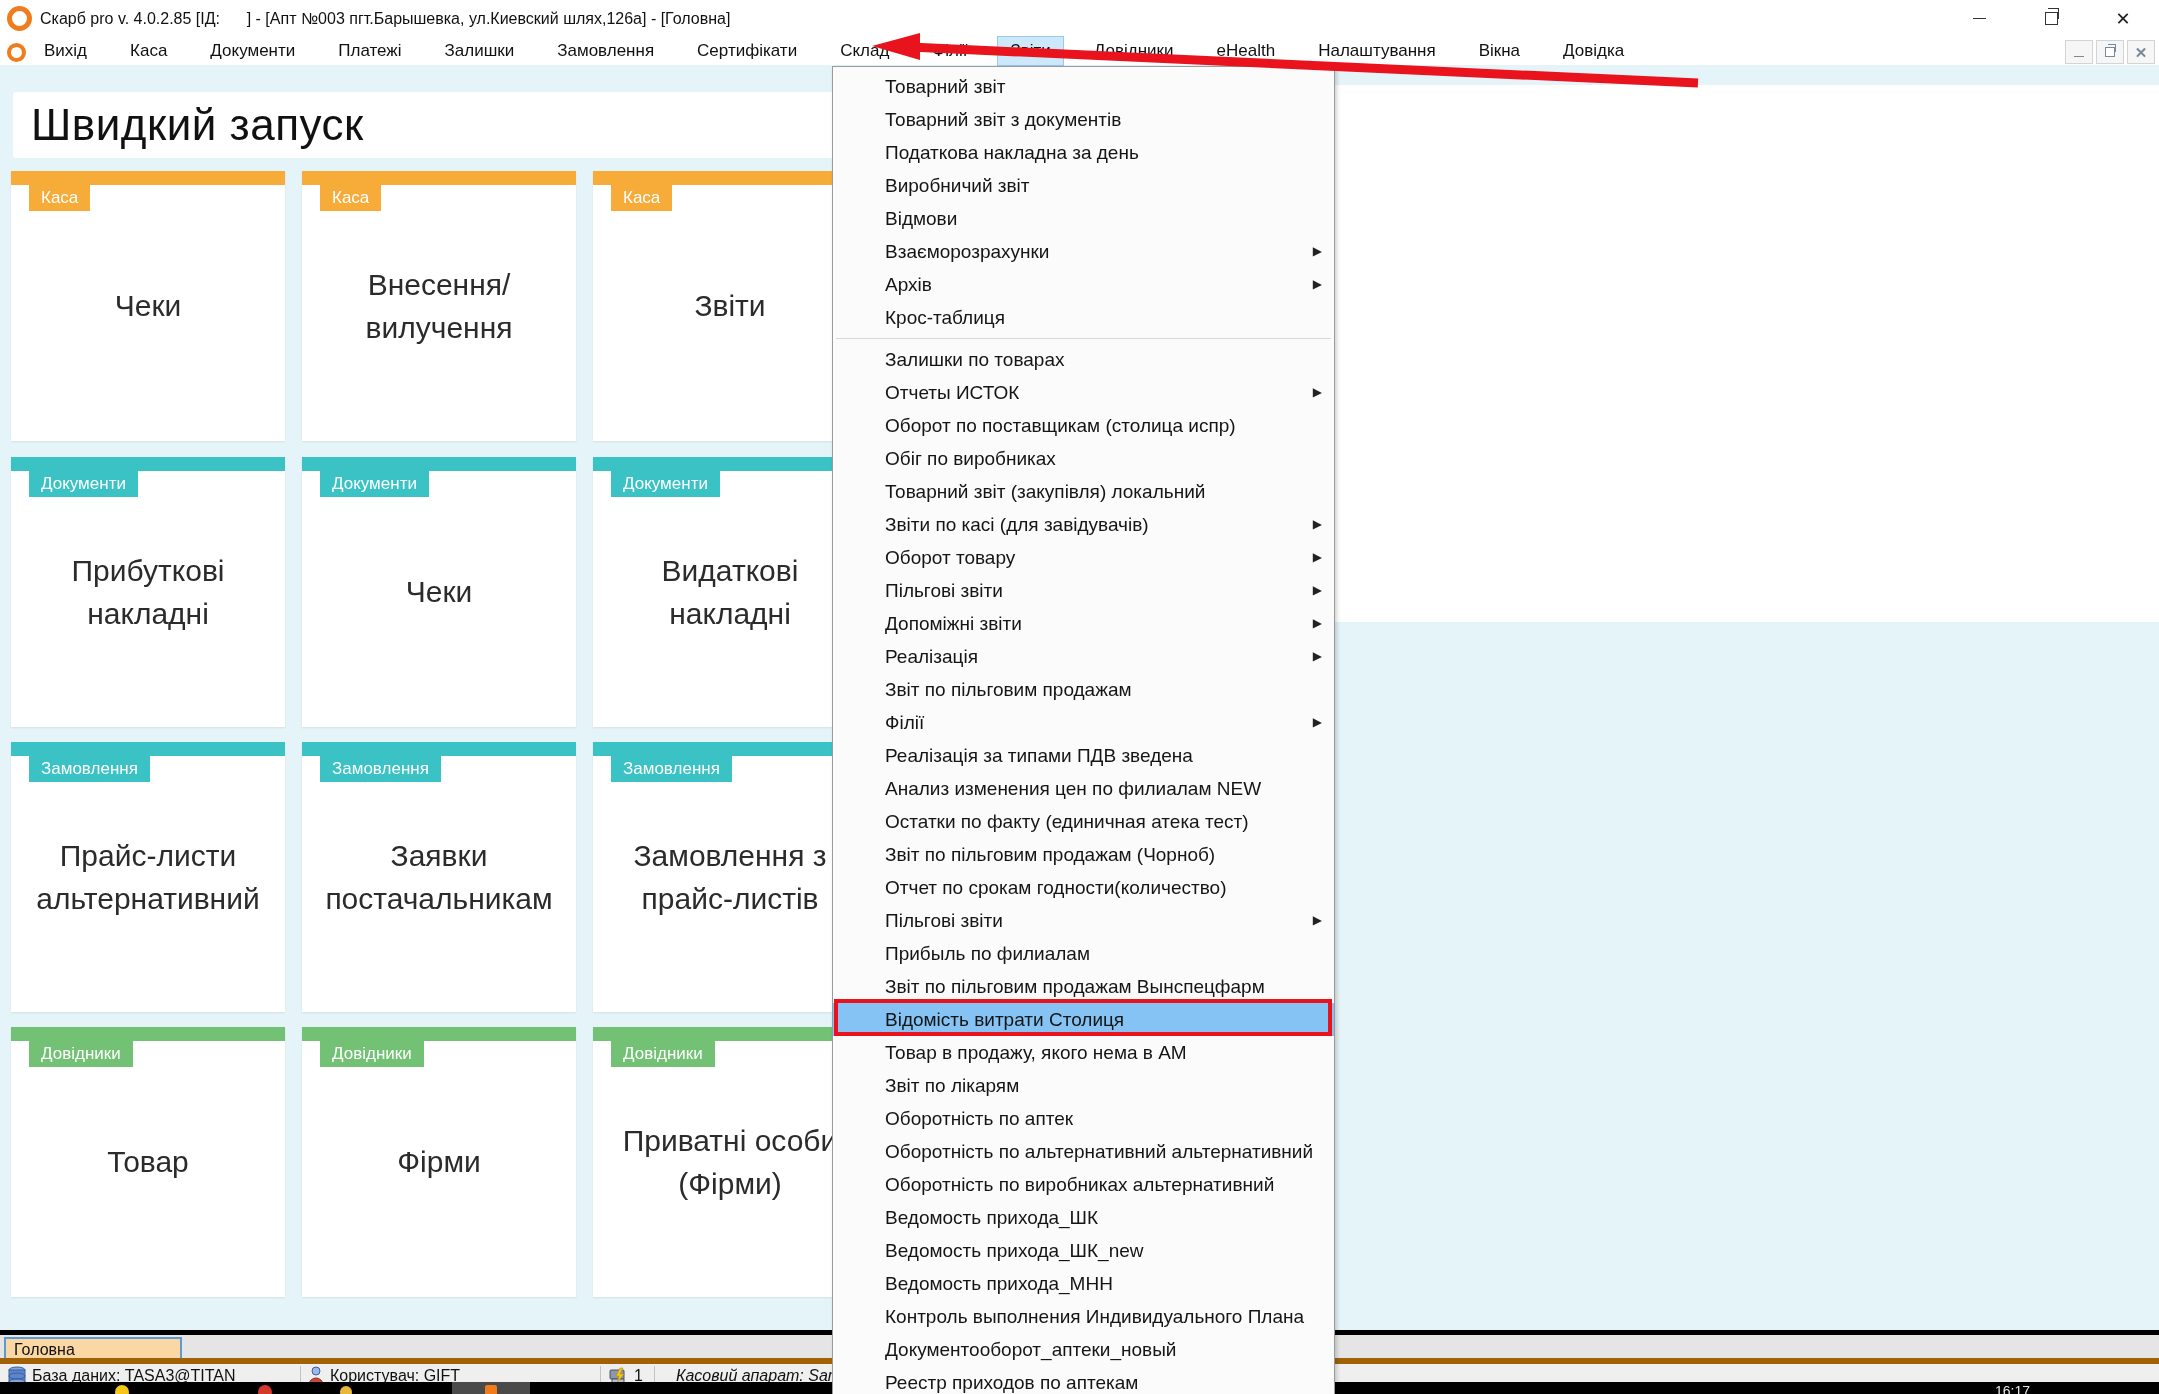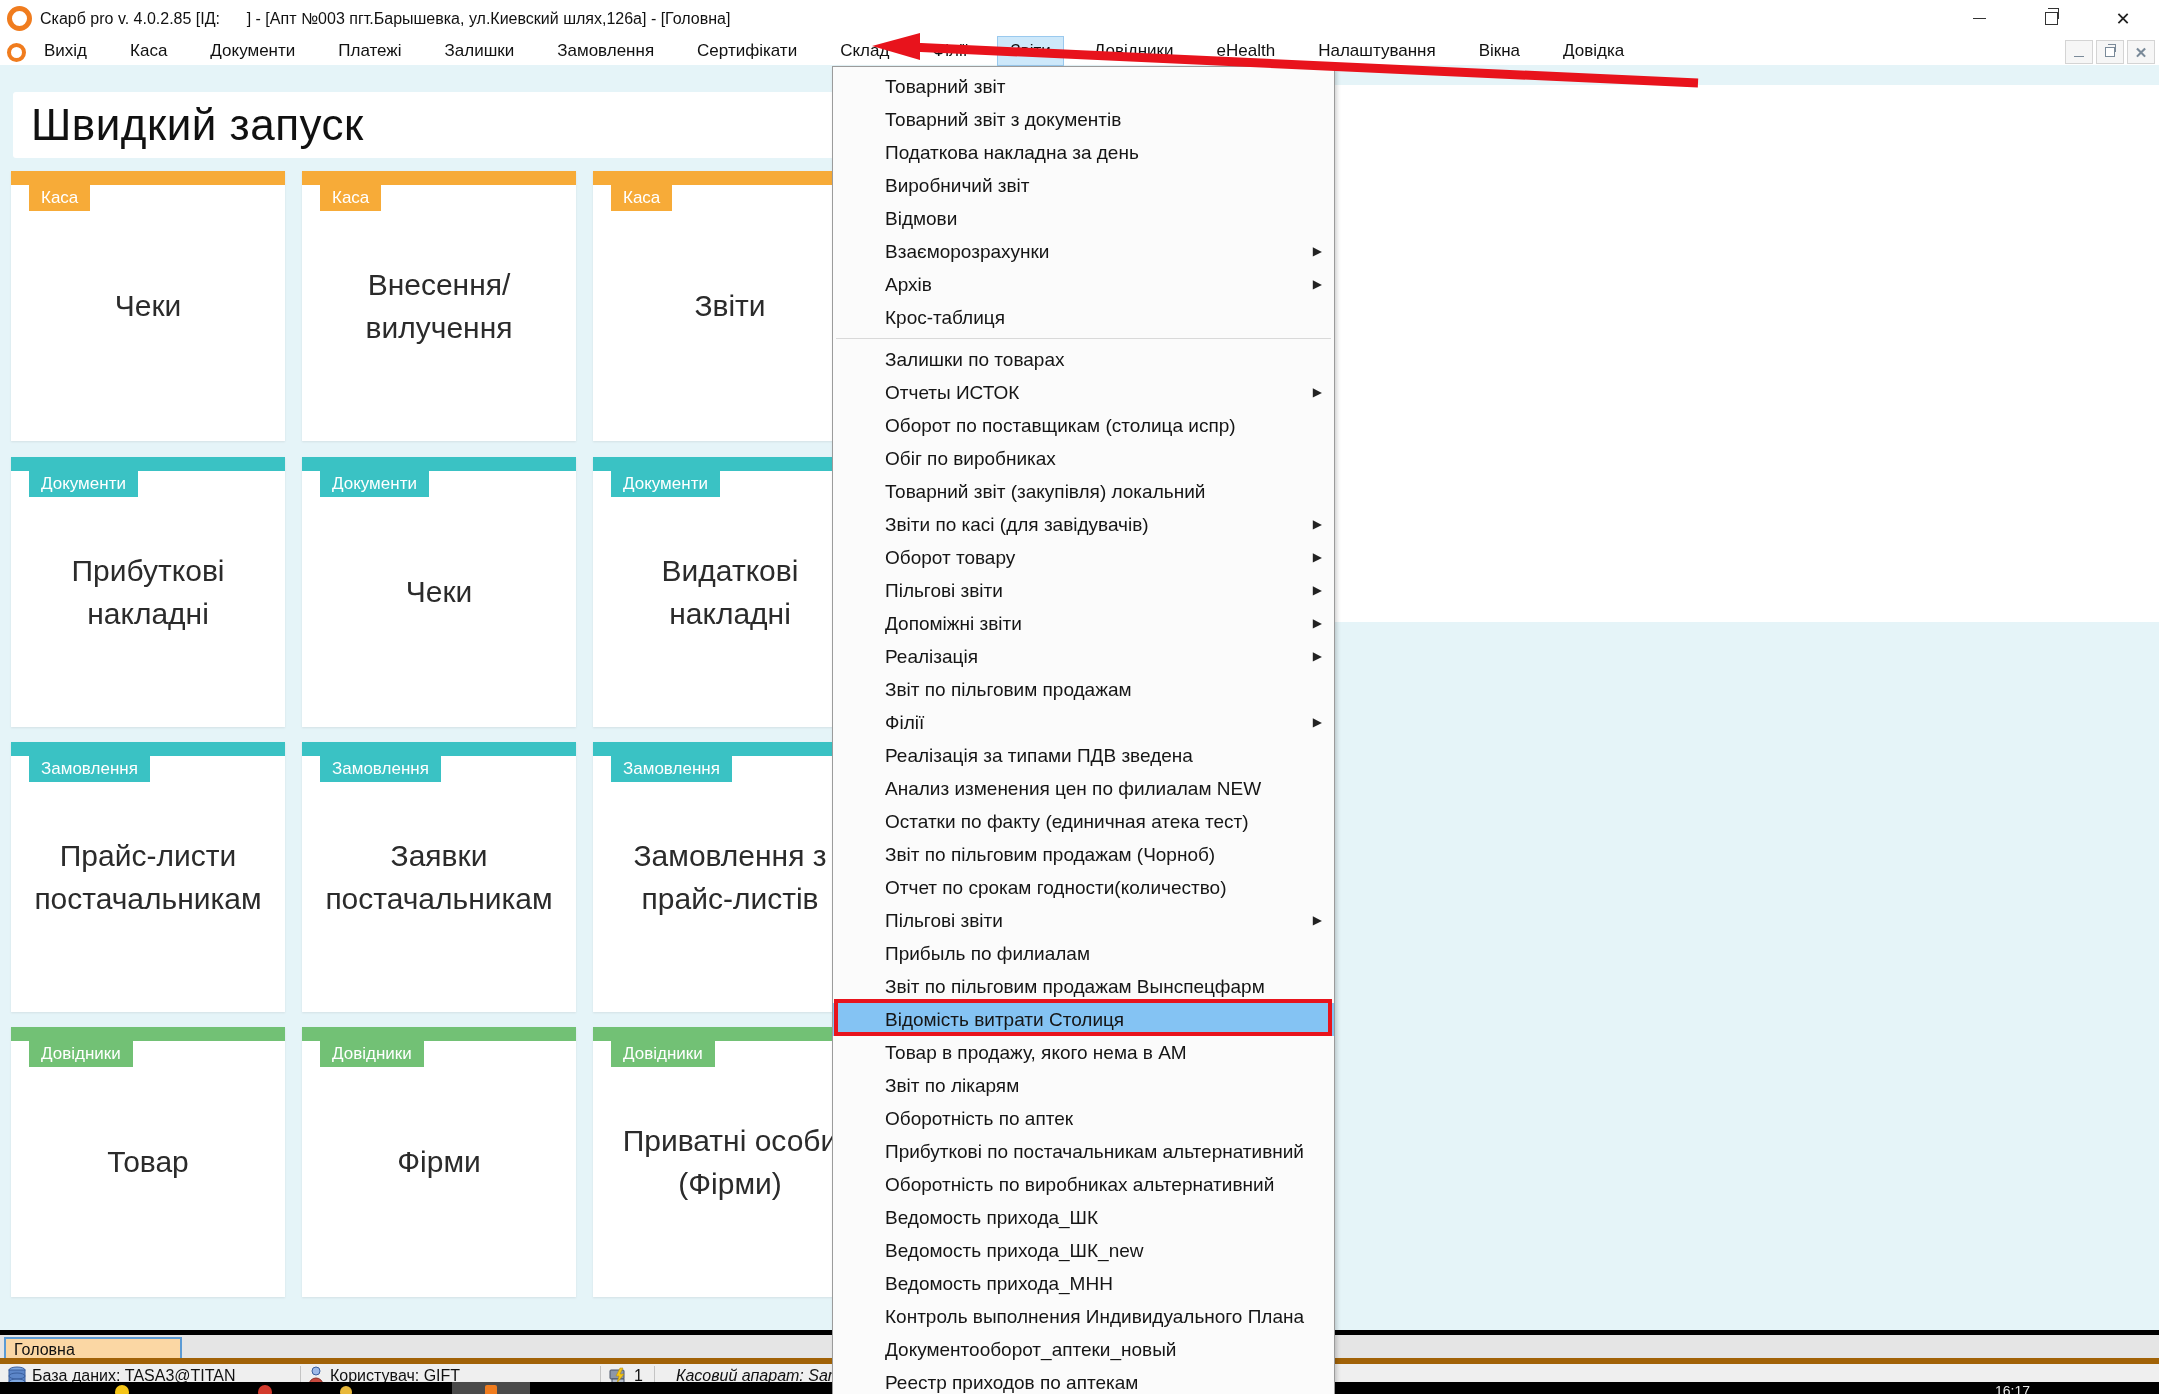--- a/index.html
+++ b/index.html
@@ -153,21 +153,21 @@
       <div class="tile-label">Чеки</div>
     </div>
     <div class="tile" style="left: 593px; top: 457px;">
       <div class="tile-bar" style="background: rgb(58, 194, 196);"></div>
       <div class="tile-badge" style="background: rgb(58, 194, 196);">Документи</div>
       <div class="tile-label">Видаткові накладні</div>
     </div>
     <div class="tile" style="left: 11px; top: 742px;">
       <div class="tile-bar" style="background: rgb(58, 194, 196);"></div>
       <div class="tile-badge" style="background: rgb(58, 194, 196);">Замовлення</div>
-      <div class="tile-label">Прайс-листи постачальникам</div>
+      <div class="tile-label">Прайс-листи альтернативний</div>
     </div>
     <div class="tile" style="left: 302px; top: 742px;">
       <div class="tile-bar" style="background: rgb(58, 194, 196);"></div>
       <div class="tile-badge" style="background: rgb(58, 194, 196);">Замовлення</div>
       <div class="tile-label">Заявки постачальникам</div>
     </div>
     <div class="tile" style="left: 593px; top: 742px;">
       <div class="tile-bar" style="background: rgb(58, 194, 196);"></div>
       <div class="tile-badge" style="background: rgb(58, 194, 196);">Замовлення</div>
       <div class="tile-label">Замовлення з прайс-листів</div>
@@ -216,21 +216,21 @@
     <div class="dd-item"><span>Остатки по факту (единичная атека тест)</span></div>
     <div class="dd-item"><span>Звіт по пільговим продажам (Чорноб)</span></div>
     <div class="dd-item"><span>Отчет по срокам годности(количество)</span></div>
     <div class="dd-item"><span>Пільгові звіти</span><span class="dd-arrow">▶</span></div>
     <div class="dd-item"><span>Прибыль по филиалам</span></div>
     <div class="dd-item"><span>Звіт по пільговим продажам Вынспецфарм</span></div>
     <div class="dd-item hl"><span>Відомість витрати Столиця</span></div>
     <div class="dd-item"><span>Товар в продажу, якого нема в АМ</span></div>
     <div class="dd-item"><span>Звіт по лікарям</span></div>
     <div class="dd-item"><span>Оборотність по аптек</span></div>
-    <div class="dd-item"><span>Прибуткові по постачальникам альтернативний</span></div>
+    <div class="dd-item"><span>Оборотність по альтернативний альтернативний</span></div>
     <div class="dd-item"><span>Оборотність по виробниках альтернативний</span></div>
     <div class="dd-item"><span>Ведомость прихода_ШК</span></div>
     <div class="dd-item"><span>Ведомость прихода_ШК_new</span></div>
     <div class="dd-item"><span>Ведомость прихода_МНН</span></div>
     <div class="dd-item"><span>Контроль выполнения Индивидуального Плана</span></div>
     <div class="dd-item"><span>Документооборот_аптеки_новый</span></div>
     <div class="dd-item"><span>Реестр приходов по аптекам</span></div>
   </div>
 
 <div class="red-rect"></div>

